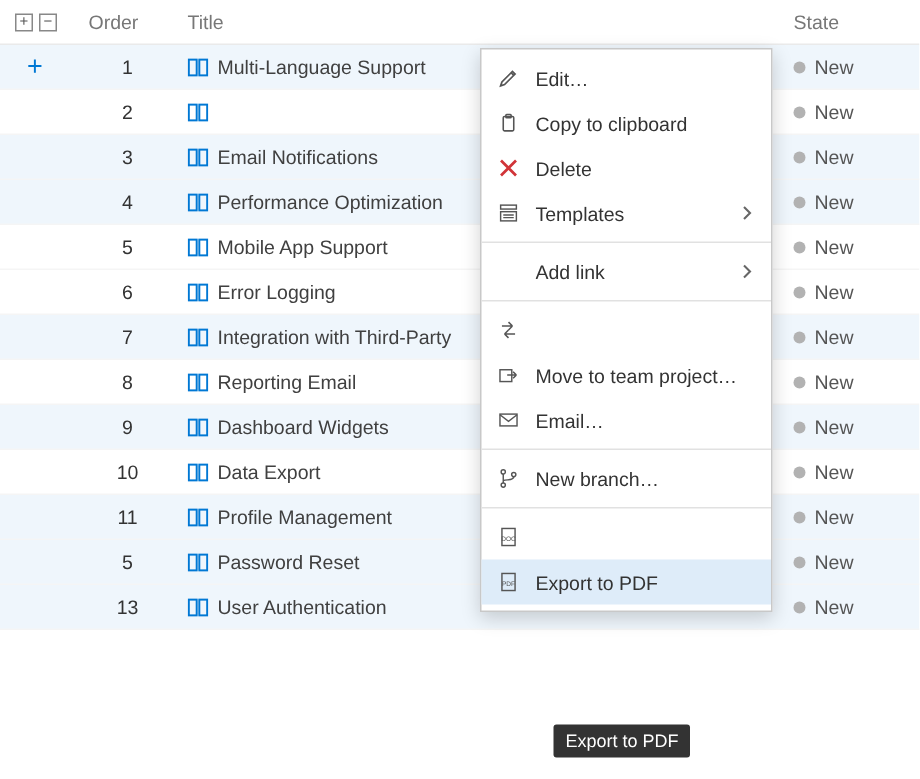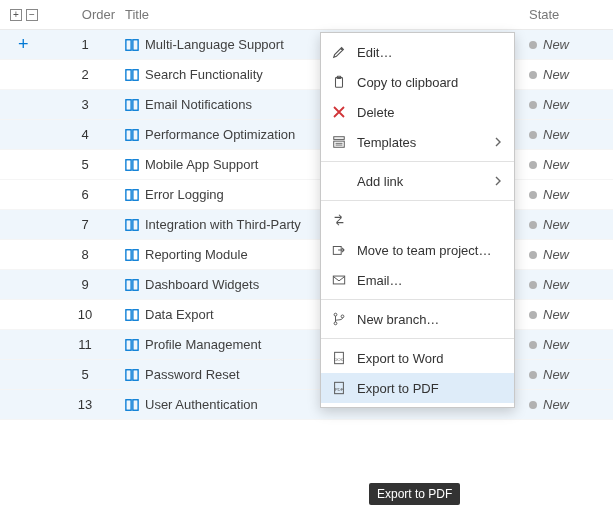--- a/index.html
+++ b/index.html
@@ -18,35 +18,35 @@
   }
   .header-row {
     display: flex;
     align-items: center;
     height: 30px;
     border-bottom: 1px solid #eaeaea;
     color: #777;
     font-size: 13px;
   }
   .col-expand { width: 55px; display:flex; align-items:center; padding-left:10px; gap:4px;}
-  .col-order { width: 60px; text-align:right; padding-left:4px;}
+  .col-order { width: 60px; text-align:left; padding-left:4px;}
   .col-title { flex: 1; padding-left: 10px; }
   .col-state { width: 90px; padding-left: 6px; }
   .data-row {
     display: flex;
     align-items: center;
     height: 30px;
     border-bottom: 1px solid #f5f5f5;
   }
   .data-row.alt { background: #eff6fc; }
   .row-expand { width: 55px; display:flex; align-items:center; justify-content:flex-start; padding-left:18px;}
   .row-order { width: 60px; text-align:center; color:#333; }
   .row-title { flex:1; display:flex; align-items:center; padding-left:10px; gap:6px; overflow:hidden; white-space:nowrap;}
   .row-title a { color: #404040; text-decoration:none; cursor:pointer; }
-  .row-state { width:90px; display:flex; align-items:center; gap:6px; color:#555; padding-left:6px;font-style:italic;}
+  .row-state { width:90px; display:flex; align-items:center; gap:6px; color:#555; padding-left:6px;}
   .state-dot {
     width:8px; height:8px; border-radius:50%;
     background:#b2b2b2;
   }
   .wi-icon svg { display:block; }
   .plus-icon, .minus-icon {
     width:12px; height:12px;
     border:1px solid #888;
     display:flex; align-items:center; justify-content:center;
     font-size:10px; line-height:1;
@@ -140,21 +140,20 @@
       <div class="data-row">
         <div class="row-expand"></div>
         <div class="row-order">2</div>
         <div class="row-title">
           <span class="wi-icon">
             <svg width="14" height="14" viewBox="0 0 16 16">
               <rect x="1" y="2" width="6" height="12" fill="none" stroke="#0078d4" stroke-width="1.5"></rect>
               <rect x="9" y="2" width="6" height="12" fill="none" stroke="#0078d4" stroke-width="1.5"></rect>
             </svg>
           </span>
-          <a>Search Functionality</a>
         </div>
         <div class="row-state">
           <span class="state-dot"></span>
           <span>New</span>
         </div>
       </div>
       <div class="data-row alt">
         <div class="row-expand"></div>
         <div class="row-order">3</div>
         <div class="row-title">
@@ -242,21 +241,21 @@
       <div class="data-row">
         <div class="row-expand"></div>
         <div class="row-order">8</div>
         <div class="row-title">
           <span class="wi-icon">
             <svg width="14" height="14" viewBox="0 0 16 16">
               <rect x="1" y="2" width="6" height="12" fill="none" stroke="#0078d4" stroke-width="1.5"></rect>
               <rect x="9" y="2" width="6" height="12" fill="none" stroke="#0078d4" stroke-width="1.5"></rect>
             </svg>
           </span>
-          <a>Reporting Module</a>
+          <a>Reporting Email</a>
         </div>
         <div class="row-state">
           <span class="state-dot"></span>
           <span>New</span>
         </div>
       </div>
       <div class="data-row alt">
         <div class="row-expand"></div>
         <div class="row-order">9</div>
         <div class="row-title">
@@ -436,21 +435,20 @@
     <span class="menu-label">New branch…</span>
   </div>
   <div class="menu-sep"></div>
   <div class="menu-item">
     <span class="menu-icon">
       <svg width="14" height="14" viewBox="0 0 16 16">
           <rect x="3" y="1.5" width="10" height="13" fill="none" stroke="#555" stroke-width="1.1"></rect>
           <text x="8" y="11" font-size="5" text-anchor="middle" fill="#555" font-family="Arial">DOC</text>
         </svg>
     </span>
-    <span class="menu-label">Export to Word</span>
   </div>
   <div class="menu-item hovered">
     <span class="menu-icon">
       <svg width="14" height="14" viewBox="0 0 16 16">
           <rect x="3" y="1.5" width="10" height="13" fill="none" stroke="#555" stroke-width="1.1"></rect>
           <text x="8" y="11" font-size="5" text-anchor="middle" fill="#555" font-family="Arial">PDF</text>
         </svg>
     </span>
     <span class="menu-label">Export to PDF</span>
   </div>

